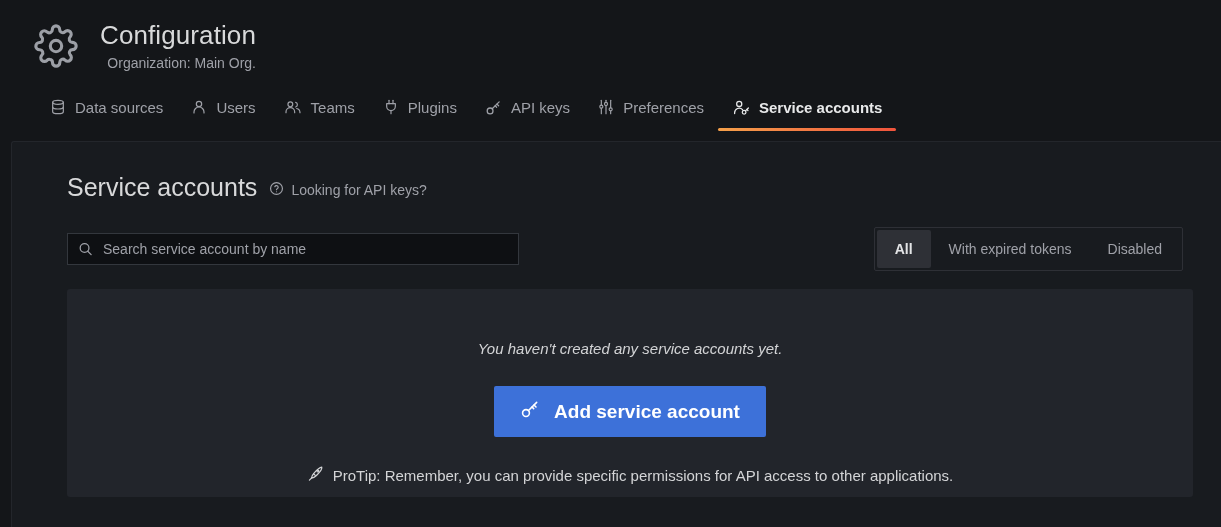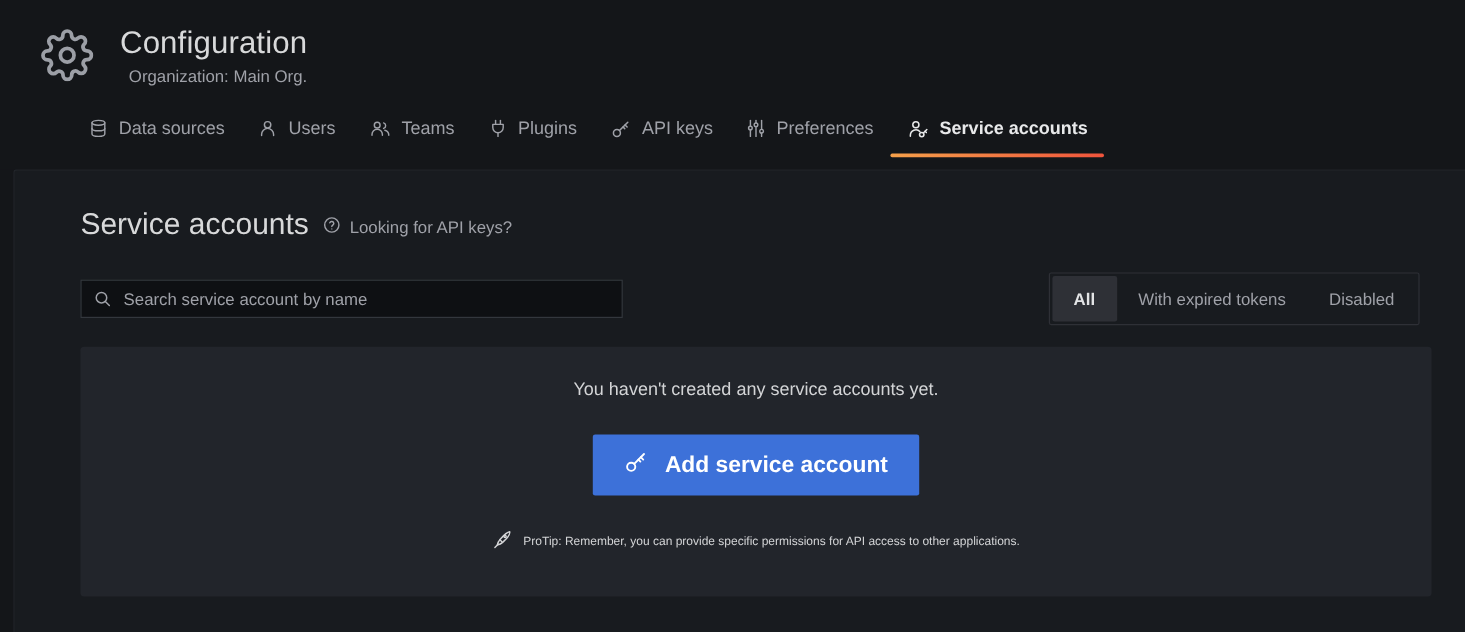--- a/index.html
+++ b/index.html
@@ -69,21 +69,21 @@
     font-size: 14px;
     color: #9fa1a8;
     line-height: 20px;
     margin-top: 2px;
   }
 
   
   .tabs {
     display: flex;
     align-items: flex-end;
-    padding-left: 60px;
+    padding-left: 36px;
     height: 44px;
     position: relative;
   }
 
   .tab {
     display: flex;
     align-items: center;
     gap: 9px;
     height: 38px;
     padding: 0 14px;
@@ -221,22 +221,24 @@
     border-radius: 3px;
     display: flex;
     flex-direction: column;
     align-items: center;
     justify-content: flex-start;
     padding-top: 25px;
   }
 
   .empty-msg {
     font-size: 15px;
+    font-style: italic;
     color: #d3d4d6;
     line-height: 22px;
+    margin-top: 24px;
   }
 
   .add-btn {
     margin-top: 26px;
     display: flex;
     align-items: center;
     gap: 14px;
     background: #3d71d9;
     border: none;
     border-radius: 2px;
@@ -247,21 +249,21 @@
     font-weight: bold;
     font-family: "Liberation Sans", sans-serif;
     cursor: pointer;
   }
 
   .protip {
     margin-top: 28px;
     display: flex;
     align-items: center;
     gap: 9px;
-    font-size: 10px;
+    font-size: 15px;
     color: #d3d4d6;
     justify-content: center;
   }
 </style>
 </head>
 <body>
 
 <div class="nav-stub"></div>
 
 <div class="page-header">

